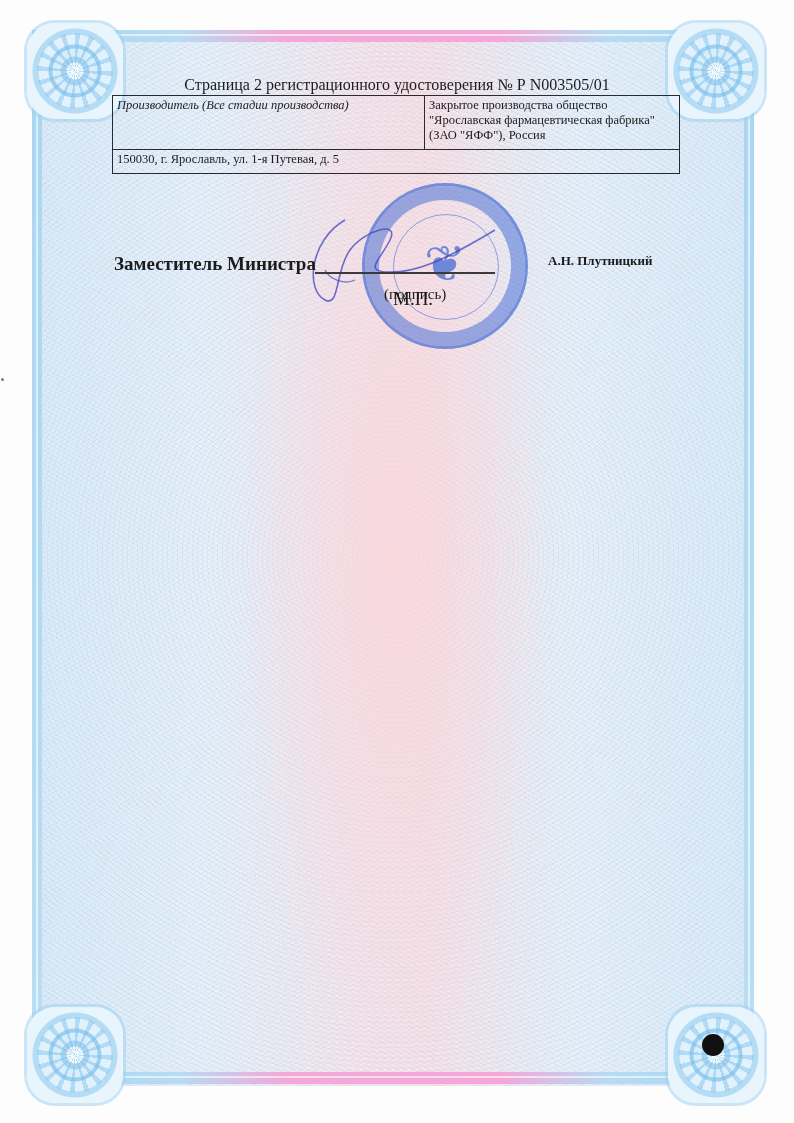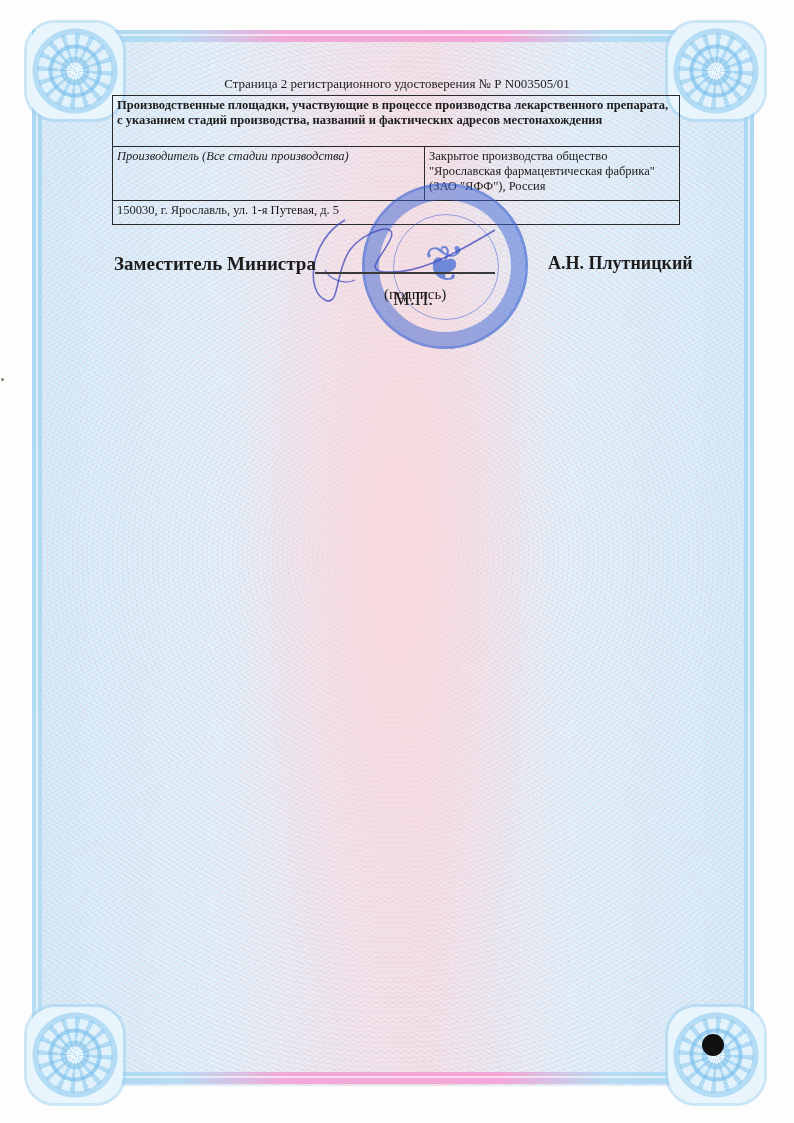--- a/index.html
+++ b/index.html
@@ -46,34 +46,34 @@
     background: repeating-conic-gradient(rgba(120,190,235,0.45) 0 8deg, rgba(255,255,255,0) 8deg 22.5deg);
   }
   .punch-hole {
     position: absolute; width: 22px; height: 22px; border-radius: 50%;
     background: #111; left: 702px; top: 1034px;
   }
   .speck { position: absolute; width: 3px; height: 3px; border-radius: 50%; background: #8a7a66; left: 1px; top: 378px; }
 
   .page-heading {
     position: absolute; left: 0; width: 794px; top: 76px;
-    text-align: center; font-size: 13px;
+    text-align: center; font-size: 16px;
   }
   table.sites {
     position: absolute; left: 112px; top: 95px; width: 568px;
     border-collapse: collapse; font-size: 12.5px; line-height: 15px;
   }
   table.sites td { border: 1.5px solid #2a2a2a; padding: 2px 4px; vertical-align: top; }
   td.section-title { font-weight: bold; height: 46px; }
   td.role { font-style: italic; width: 303px; height: 49px; }
   td.company { height: 49px; }
   td.address { height: 19px; margin-top: 16px; }
 
   .signer-title { position: absolute; left: 114px; top: 253px; font-weight: bold; font-size: 19px; }
-  .signer-name { position: absolute; left: 548px; top: 253px; font-weight: bold; font-size: 18px; }
+  .signer-name { position: absolute; left: 548px; top: 253px; font-weight: bold; font-size: 13px; }
   .sign-line { position: absolute; left: 315px; top: 272px; width: 180px; height: 1.5px; background: #3a3a3a; }
   .sign-caption { position: absolute; left: 384px; top: 286px; font-size: 15px; }
   .stamp-mark { position: absolute; left: 393px; top: 288px; font-size: 19px; font-weight: normal; }
 
   .stamp {
     position: absolute; left: 362px; top: 183px; width: 160px; height: 160px; border-radius: 50%;
     border: 3px solid rgba(50,95,210,0.75);
     box-shadow: inset 0 0 0 12px rgba(255,255,255,0), inset 0 0 0 14px rgba(50,95,210,0.55);
     opacity: 0.85;
   }
@@ -104,23 +104,20 @@
 <div class="rosette" style="left:27px; top:1007px;"></div>
 <div class="rosette" style="left:668px; top:1007px;"></div>
 
 <div class="punch-hole"></div>
 <div class="speck"></div>
 
 <div class="page-heading">Страница 2 регистрационного удостоверения № Р N003505/01</div>
 
 <table class="sites">
   <tbody>
-      <tr>
-    <td colspan="2" class="section-title">Производственные площадки, участвующие в процессе производства лекарственного препарата, с указанием стадий производства, названий и фактических адресов местонахождения</td>
-  </tr>
   <tr>
     <td class="role">Производитель (Все стадии производства)</td>
     <td class="company">Закрытое производства общество "Ярославская фармацевтическая фабрика" (ЗАО "ЯФФ"), Россия</td>
   </tr>
   <tr>
     <td colspan="2" class="address">150030, г. Ярославль, ул. 1-я Путевая, д. 5</td>
   </tr>
 </tbody>
   </table>
 

